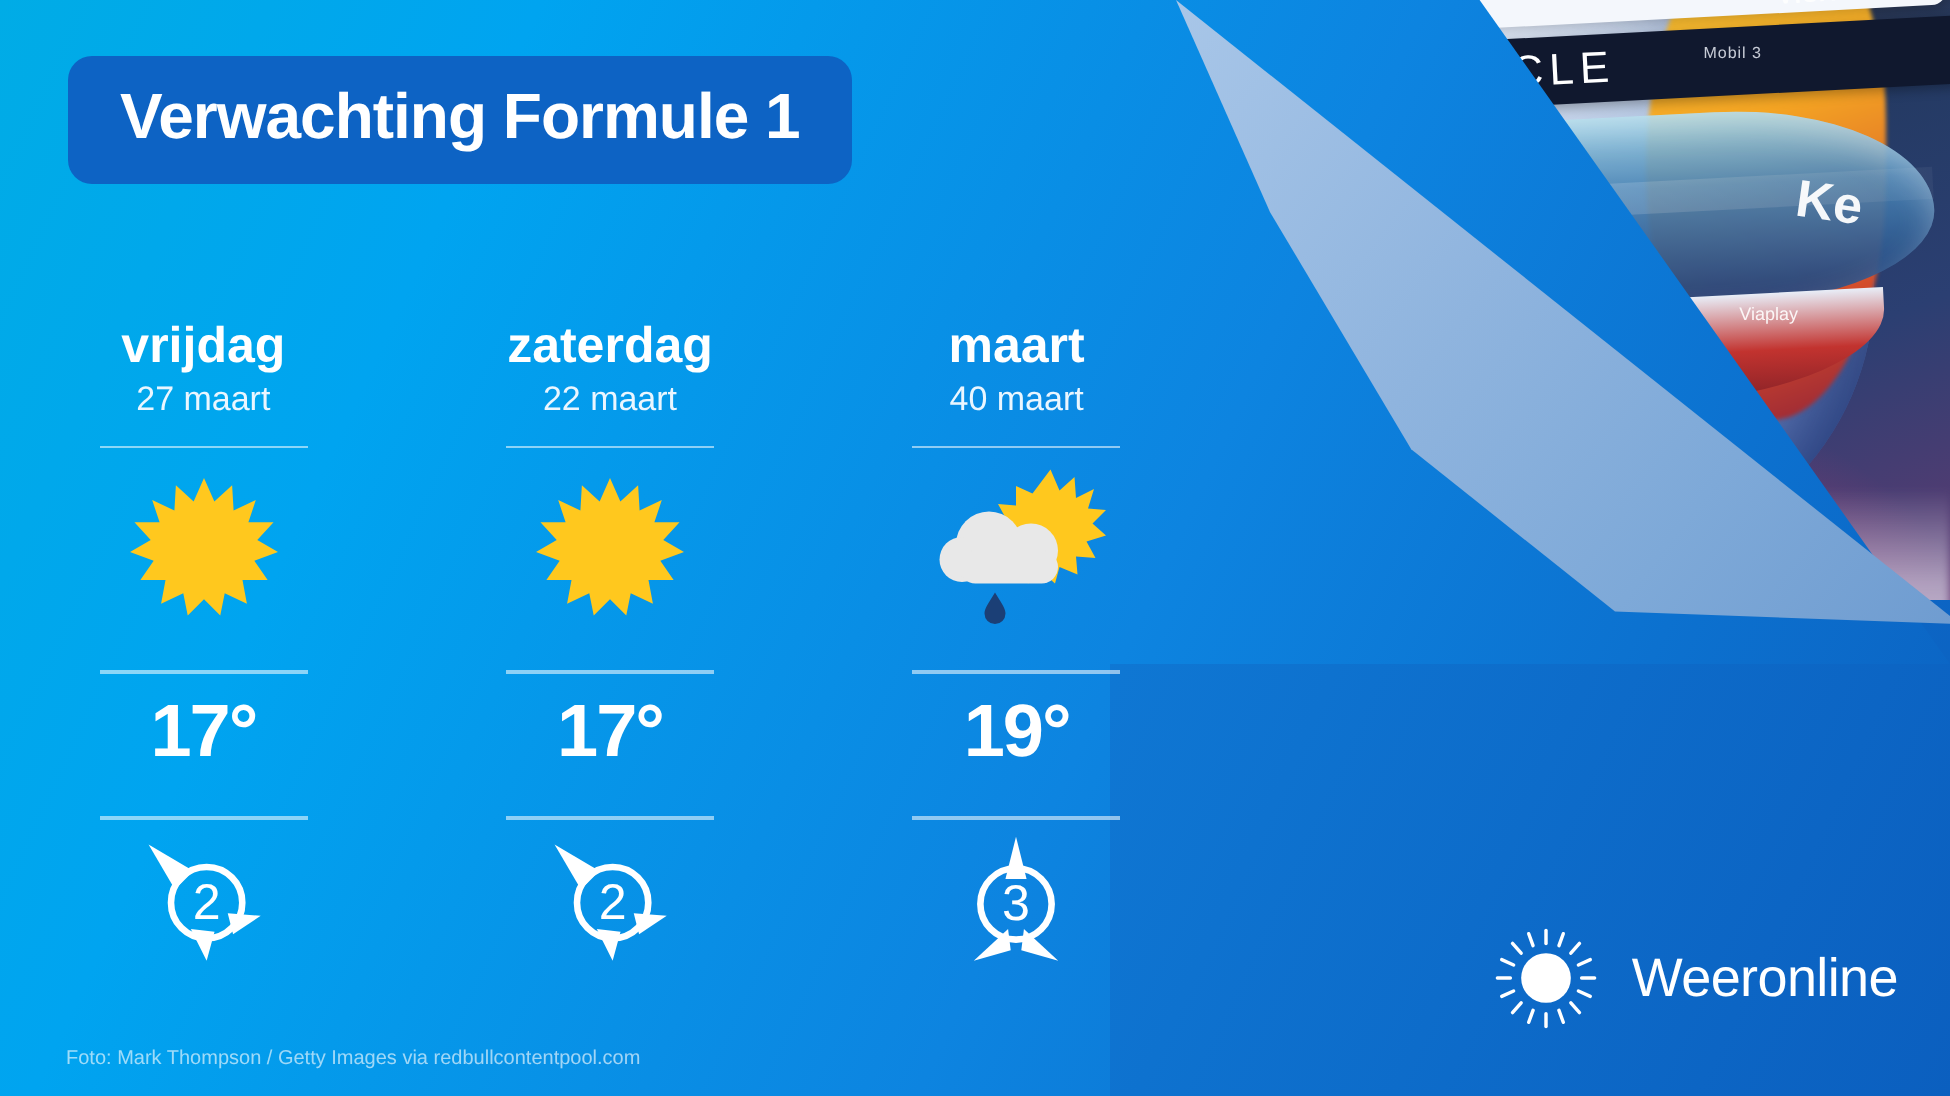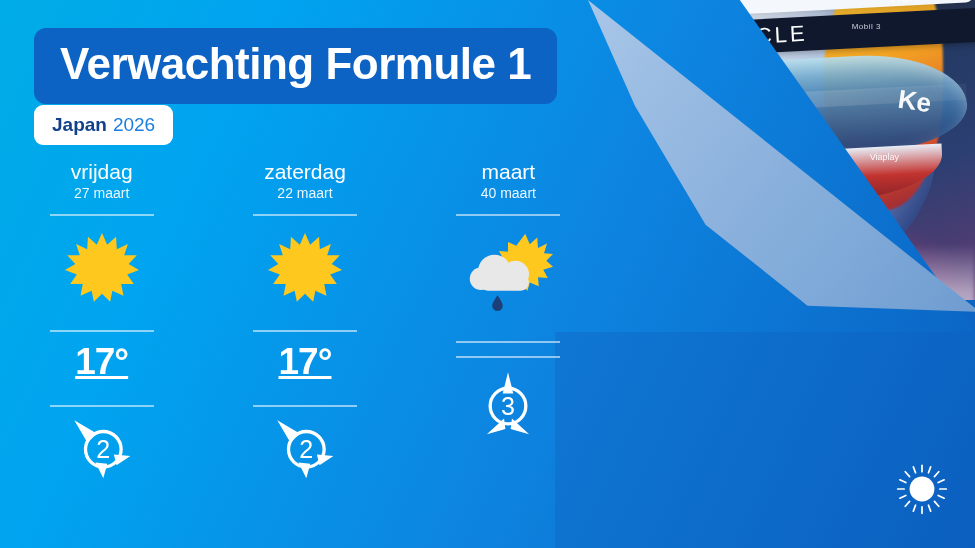--- a/index.html
+++ b/index.html
@@ -153,21 +153,21 @@
 
   
   .title-box {
     position:absolute; left:34px; top:28px;
     background:#0d63c4;
     border-radius:12px;
     padding:14px 26px 18px 26px;
   }
   .title-box h1 {
     color:#ffffff;
-    font-size:44px;
+    font-size:32px;
     font-weight:bold;
     letter-spacing:-.5px;
     line-height:1;
     white-space:nowrap;
   }
 
   .pill {
     position:absolute; left:34px; top:105px;
     background:#ffffff;
     border-radius:9px;
@@ -181,37 +181,37 @@
   .days {
     position:absolute; left:0; top:160px;
     width:610px; height:330px;
     display:flex;
   }
   .day {
     flex:1;
     display:flex; flex-direction:column; align-items:center;
   }
   .day-name {
-    color:#ffffff; font-size:21px; font-weight:normal; line-height:1.1;
+    color:#ffffff; font-size:25px; font-weight:bold; line-height:1.1;
   }
   .day-date {
-    color:#eaf6ff; font-size:14px; margin-top:2px;
+    color:#eaf6ff; font-size:17px; margin-top:2px;
   }
   .rule {
     width:104px; height:2px;
     background:rgba(255,255,255,.55);
     margin-top:13px;
   }
   .icon-slot {
     height:112px;
     display:flex; align-items:center; justify-content:center;
   }
   .temp {
     color:#ffffff; font-size:37px; font-weight:bold; letter-spacing:-1px;
-    height:66px; display:flex; align-items:center;text-decoration:underline;
+    height:66px; display:flex; align-items:center;
   }
   .wind-slot {
     height:92px; display:flex; align-items:center; justify-content:center;
   }
 
   
   .credit {
     position:absolute; left:33px; bottom:13px;
     color:rgba(255,255,255,.62);
     font-size:10px;
@@ -253,24 +253,20 @@
   </div>
   <div class="photo-below"></div>
   <div class="photo-mask"></div>
 
   <div class="curl"></div>
 
   <div class="title-box">
     <h1>Verwachting Formule 1</h1>
   </div>
 
-  <div class="pill">
-    <span class="country">Japan</span>
-    <span class="year">2026</span>
-  </div>
 
   <div class="days">
 
     <div class="day">
       <div class="day-name">vrijdag</div>
       <div class="day-date">27 maart</div>
       <div class="rule"></div>
       <div class="icon-slot">
         <svg width="74" height="74" viewBox="0 0 100 100">
           <polygon fill="#ffc81e" points="50,4 57,20 69,9 70,26 85,19 80,34 97,34 86,46 100,54 84,60 93,73 76,73 79,89 64,82 61,97 50,86 39,97 36,82 21,89 24,73 7,73 16,60 0,54 14,46 3,34 20,34 15,19 30,26 31,9 43,20"></polygon>
@@ -327,36 +323,38 @@
           <g fill="#e8e8e8">
             <circle cx="42" cy="52" r="22"></circle>
             <circle cx="70" cy="56" r="18"></circle>
             <circle cx="24" cy="62" r="15"></circle>
             <rect x="22" y="56" width="66" height="22" rx="11"></rect>
           </g>
           <path fill="#1b3f76" d="M46 84 c5 8 7 11 7 14 a7 7 0 0 1 -14 0 c0 -3 2 -6 7 -14 z"></path>
         </svg>
       </div>
       <div class="rule"></div>
+      <div class="temp">19°</div>
       <div class="rule"></div>
       <div class="wind-slot">
         <svg width="66" height="66" viewBox="0 0 100 100">
           <g fill="#ffffff">
             <polygon points="50,2 58,34 42,34"></polygon>
             <polygon points="18,96 44,72 46,88"></polygon>
             <polygon points="82,96 56,72 54,88"></polygon>
           </g>
           <circle cx="50" cy="53" r="27" fill="none" stroke="#ffffff" stroke-width="5"></circle>
           <text x="50" y="53" fill="#ffffff" font-size="38" font-family="Liberation Sans, sans-serif" text-anchor="middle" dominant-baseline="central">3</text>
         </svg>
       </div>
     </div>
 
   </div>
 
+  <div class="credit">Foto: Mark Thompson / Getty Images via redbullcontentpool.com</div>
 
   <div class="logo">
     <svg width="54" height="54" viewBox="0 0 100 100">
       <circle cx="50" cy="50" r="23" fill="#ffffff"></circle>
       <g stroke="#ffffff" stroke-width="3.2" stroke-linecap="round">
         <line x1="50" y1="18" x2="50" y2="6"></line>
         <line x1="62" y1="20" x2="66" y2="9"></line>
         <line x1="73" y1="27" x2="81" y2="18"></line>
         <line x1="80" y1="38" x2="91" y2="33"></line>
         <line x1="83" y1="50" x2="95" y2="50"></line>
@@ -366,15 +364,16 @@
         <line x1="50" y1="83" x2="50" y2="95"></line>
         <line x1="38" y1="80" x2="34" y2="91"></line>
         <line x1="27" y1="73" x2="19" y2="82"></line>
         <line x1="20" y1="62" x2="9" y2="67"></line>
         <line x1="17" y1="50" x2="5" y2="50"></line>
         <line x1="20" y1="38" x2="9" y2="33"></line>
         <line x1="27" y1="27" x2="19" y2="18"></line>
         <line x1="38" y1="20" x2="34" y2="9"></line>
       </g>
     </svg>
+    <span class="logo-text">Weeronline</span>
   </div>
 
 </div>
 
 </body></html>

